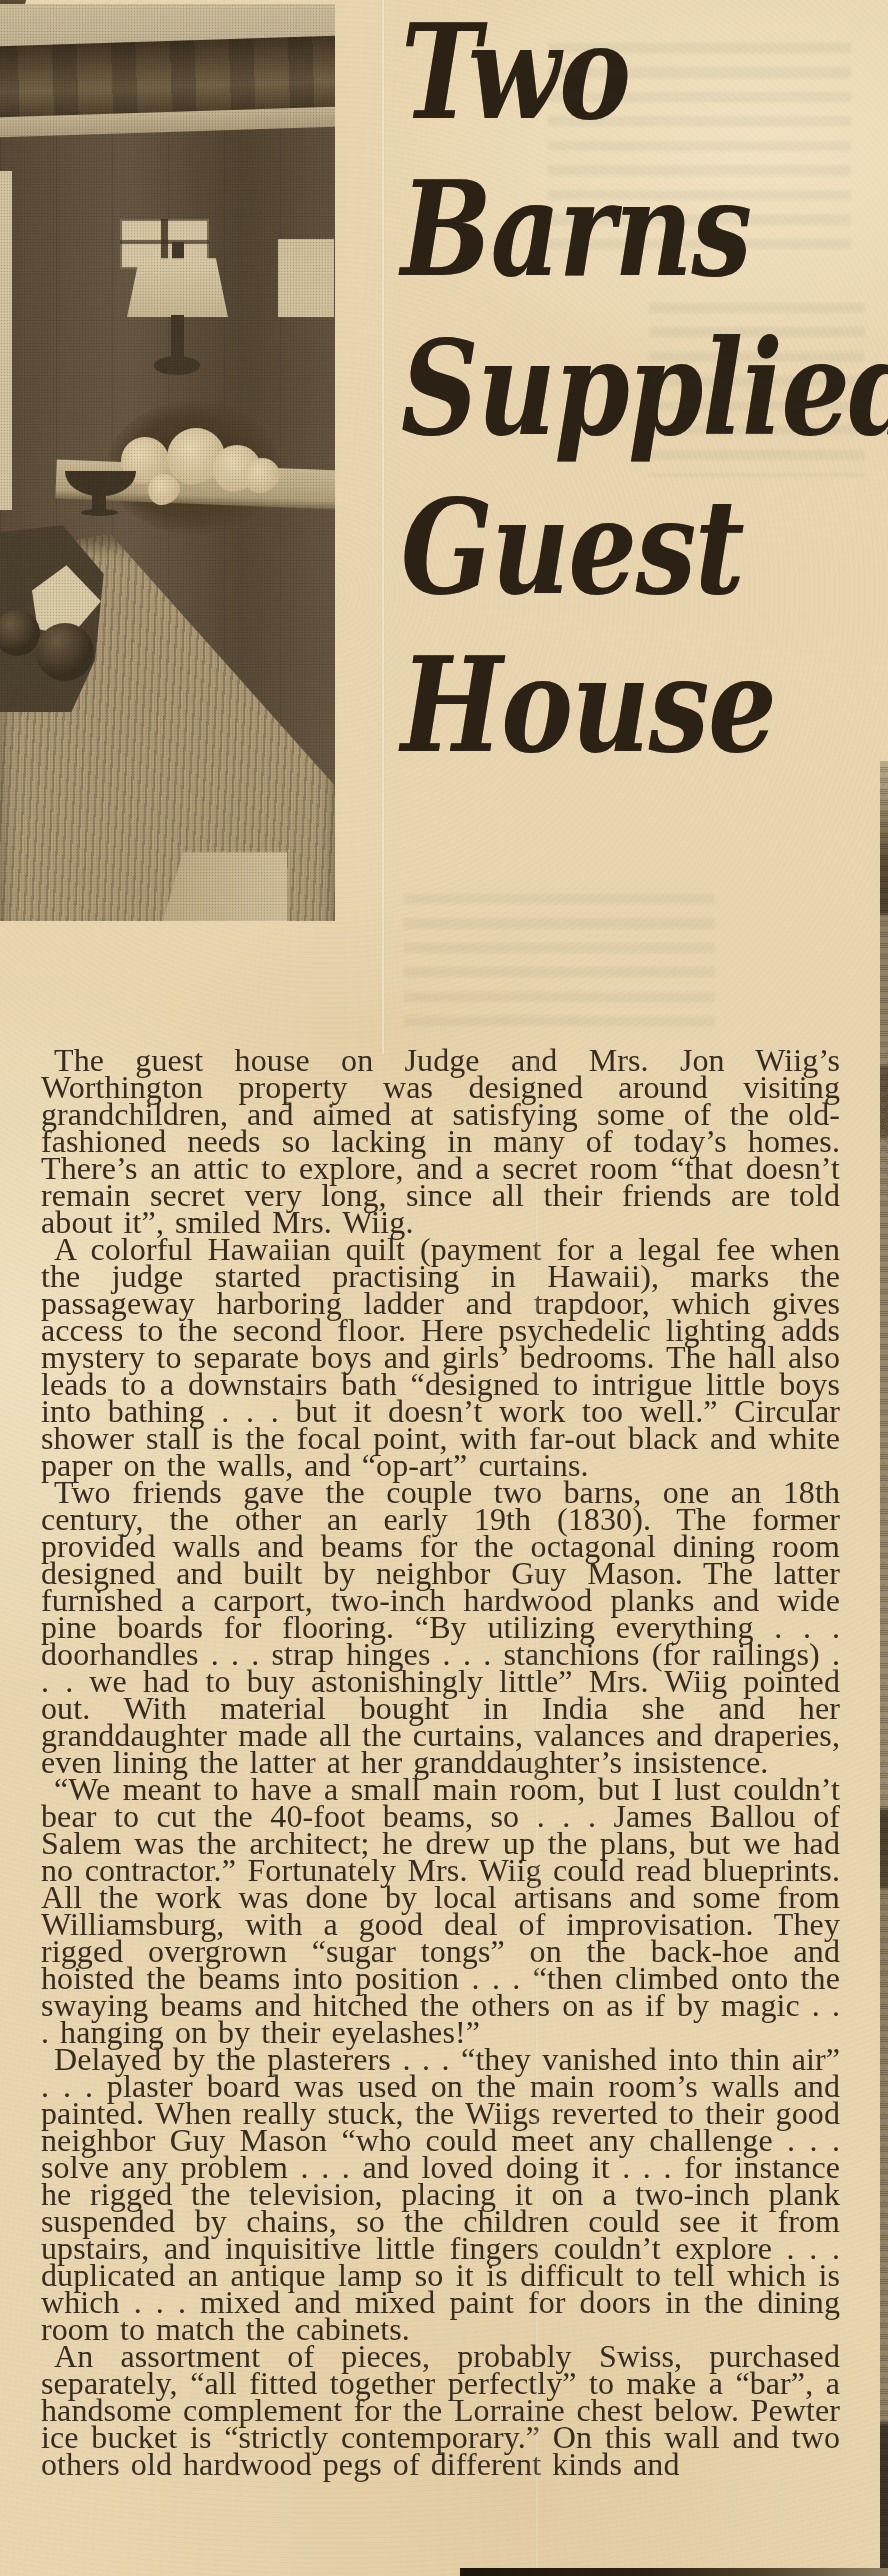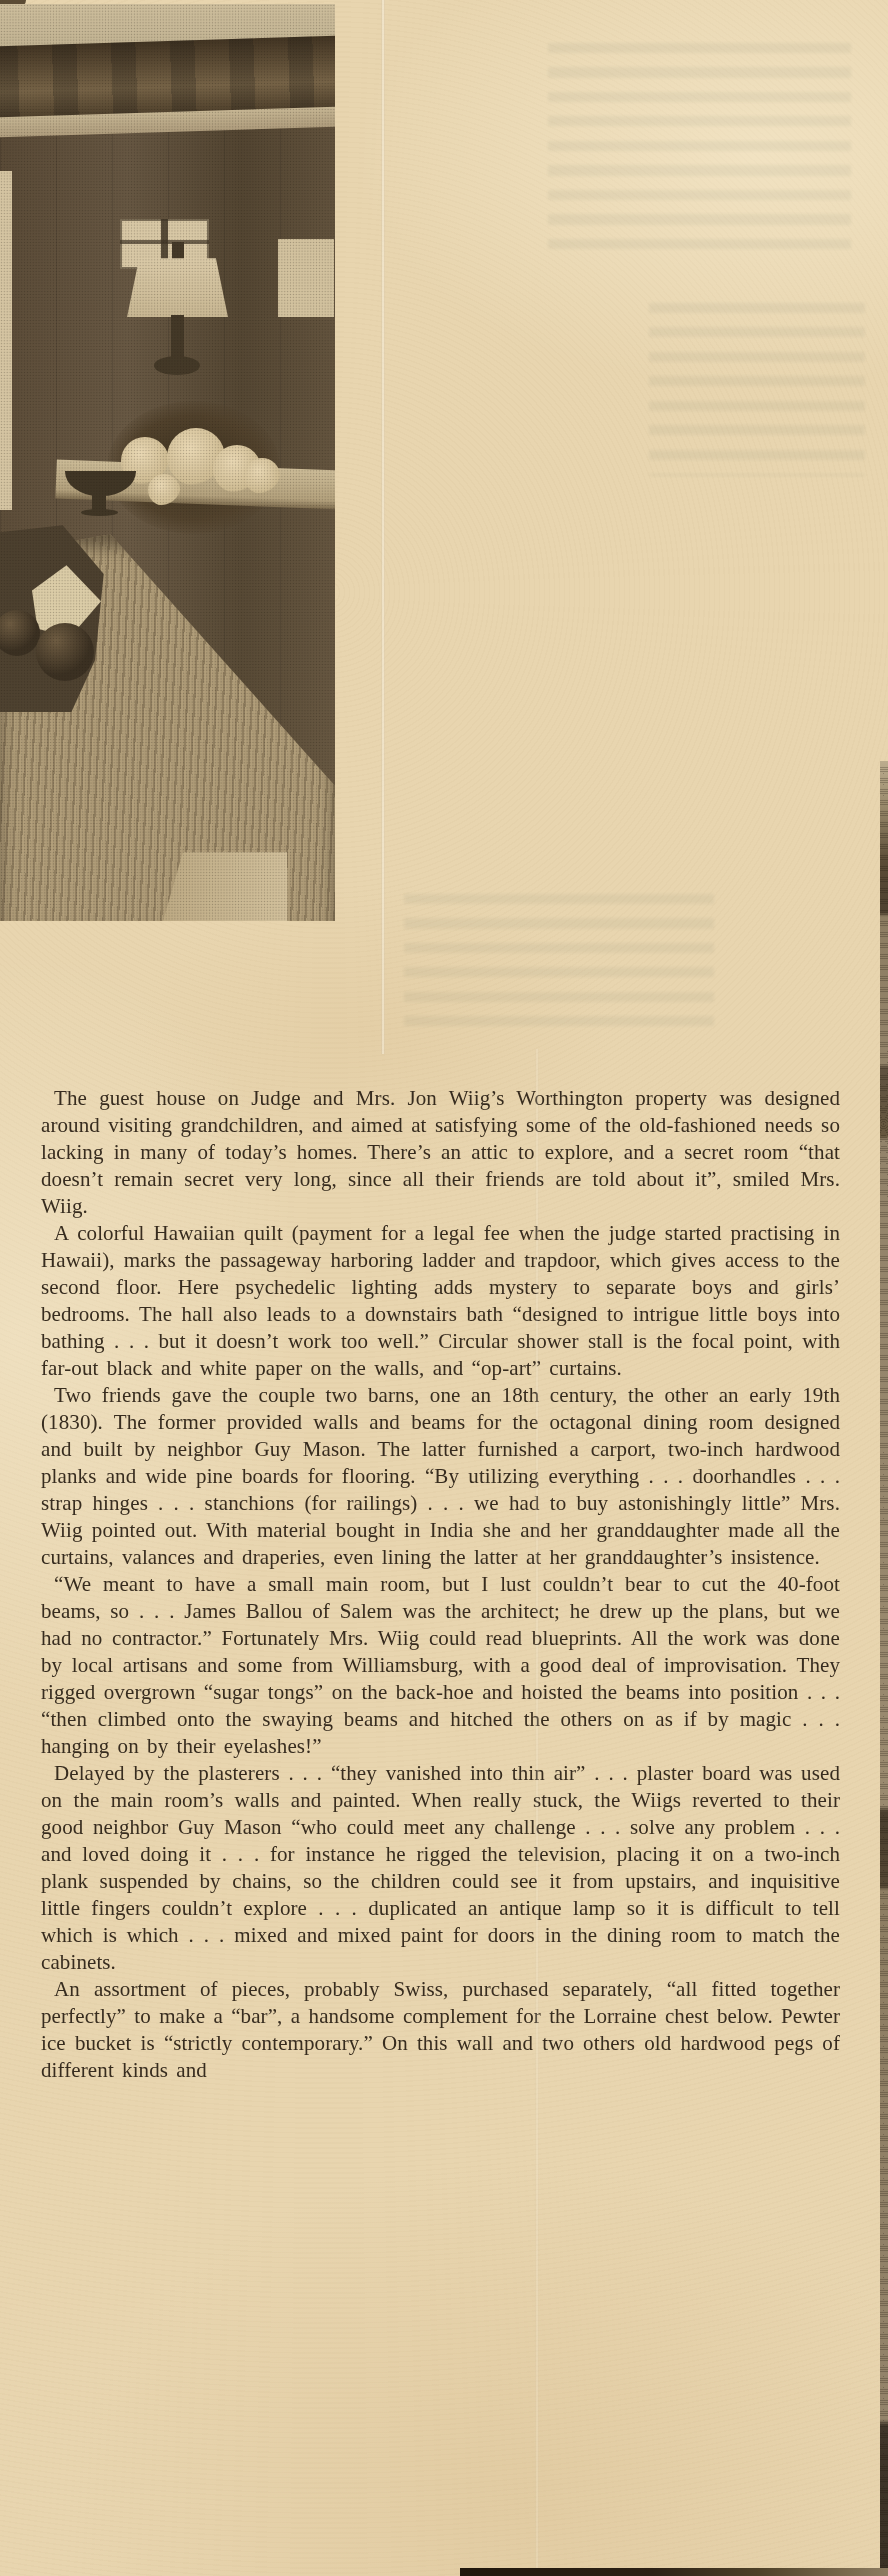--- a/index.html
+++ b/index.html
@@ -94,23 +94,23 @@
   .ba1{left:-5.8px;top:606px;width:46px;height:46px;}
   .ba2{left:36px;top:619px;width:58px;height:58px;}
   .ph-floor{left:163px;top:848px;width:124px;height:69px;z-index:3;
     clip-path:polygon(16% 0, 100% 0, 100% 100%, 0 100%);
     background:linear-gradient(90deg,#b5a27c,#cdbc98);}
 
   
   .body-text{
     position:absolute;left:41px;top:1047px;width:799px;
     color:#372c1f;
-    font-size:21px;line-height:27px;
+    font-size:32px;line-height:27px;
     text-align:justify;
-    word-spacing:2.9px;letter-spacing:0.1px;margin-top:38px;
+    word-spacing:2.9px;letter-spacing:0.1px;
   }
   .body-text p{margin:0;text-indent:13px;}
 
   
   .corner-mark{position:absolute;left:0;top:0;width:26px;height:7.2px;background:#42331f;border-radius:0 0 7.2px 1.4px;opacity:.85;}
   .crease{position:absolute;filter:blur(0.7px);}
   .crease-v1{left:381px;top:0;width:4.3px;height:1054px;
     background:linear-gradient(90deg, rgba(130,100,60,0.12), rgba(255,250,235,0.60) 50%, rgba(130,100,60,0.10));}
   .crease-v2{left:535px;top:1049px;width:3.6px;height:1527px;opacity:.55;
     background:linear-gradient(90deg, rgba(130,100,60,0.10), rgba(255,250,235,0.45) 50%, rgba(130,100,60,0.08));}
@@ -162,20 +162,27 @@
     <div class="ph-bowl-stem"></div>
     <div class="ph-bowl-foot"></div>
     <div class="ph-sofa"></div>
     <div class="ph-chair"></div>
     <div class="ph-paper"></div>
     <div class="ball ba1"></div>
     <div class="ball ba2"></div>
     <div class="ph-floor"></div>
   </div>
 
+  <h1 class="headline">
+    <span class="hl-word w0">Two</span>
+    <span class="hl-word w1">Barns</span>
+    <span class="hl-word w2">Supplied</span>
+    <span class="hl-word w3">Guest</span>
+    <span class="hl-word w4">House</span>
+  </h1>
 
   <div class="body-text">
     <p>The guest house on Judge and Mrs. Jon Wiig’s Worthington property was designed around visiting grandchildren, and aimed at satisfying some of the old-fashioned needs so lacking in many of today’s homes. There’s an attic to explore, and a secret room “that doesn’t remain secret very long, since all their friends are told about it”, smiled Mrs. Wiig.</p>
     <p>A colorful Hawaiian quilt (payment for a legal fee when the judge started practising in Hawaii), marks the passageway harboring ladder and trapdoor, which gives access to the second floor. Here psychedelic lighting adds mystery to separate boys and girls’ bedrooms. The hall also leads to a downstairs bath “designed to intrigue little boys into bathing . . . but it doesn’t work too well.” Circular shower stall is the focal point, with far-out black and white paper on the walls, and “op-art” curtains.</p>
     <p>Two friends gave the couple two barns, one an 18th century, the other an early 19th (1830). The former provided walls and beams for the octagonal dining room designed and built by neighbor Guy Mason. The latter furnished a carport, two-inch hardwood planks and wide pine boards for flooring. “By utilizing everything . . . doorhandles . . . strap hinges . . . stanchions (for railings) . . . we had to buy astonishingly little” Mrs. Wiig pointed out. With material bought in India she and her granddaughter made all the curtains, valances and draperies, even lining the latter at her granddaughter’s insistence.</p>
     <p>“We meant to have a small main room, but I lust couldn’t bear to cut the 40-foot beams, so . . . James Ballou of Salem was the architect; he drew up the plans, but we had no contractor.” Fortunately Mrs. Wiig could read blueprints. All the work was done by local artisans and some from Williamsburg, with a good deal of improvisation. They rigged overgrown “sugar tongs” on the back-hoe and hoisted the beams into position . . . “then climbed onto the swaying beams and hitched the others on as if by magic . . . hanging on by their eyelashes!”</p>
     <p>Delayed by the plasterers . . . “they vanished into thin air” . . . plaster board was used on the main room’s walls and painted. When really stuck, the Wiigs reverted to their good neighbor Guy Mason “who could meet any challenge . . . solve any problem . . . and loved doing it . . . for instance he rigged the television, placing it on a two-inch plank suspended by chains, so the children could see it from upstairs, and inquisitive little fingers couldn’t explore . . . duplicated an antique lamp so it is difficult to tell which is which . . . mixed and mixed paint for doors in the dining room to match the cabinets.</p>
     <p>An assortment of pieces, probably Swiss, purchased separately, “all fitted together perfectly” to make a “bar”, a handsome complement for the Lorraine chest below. Pewter ice bucket is “strictly contemporary.” On this wall and two others old hardwood pegs of different kinds and</p>
   </div>
 

